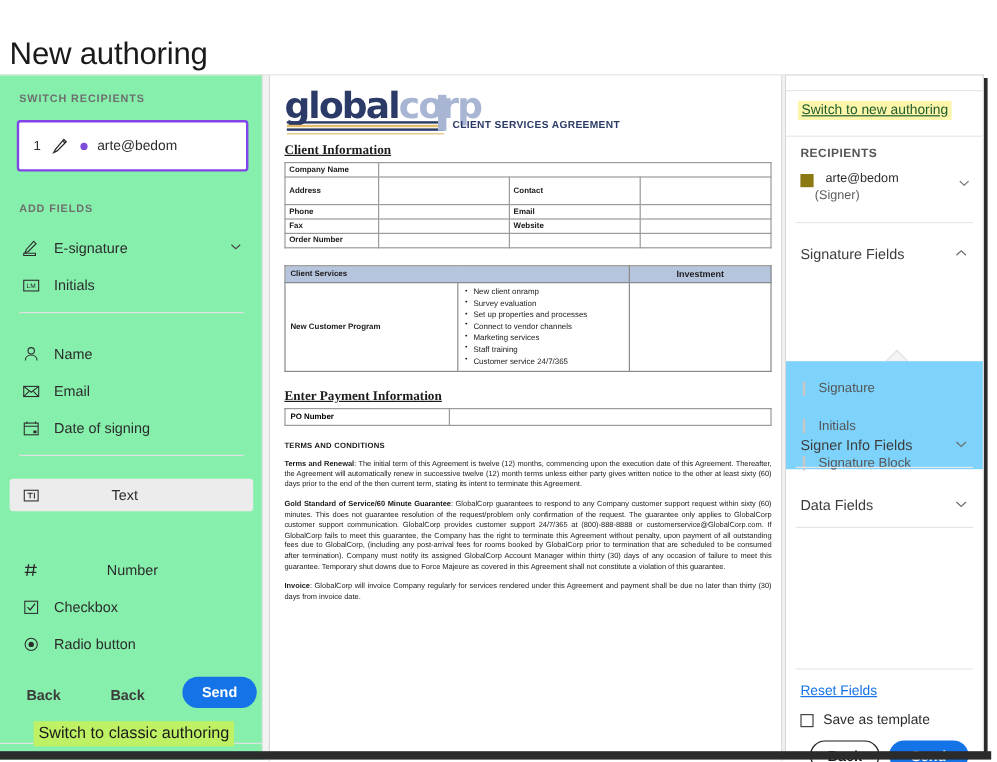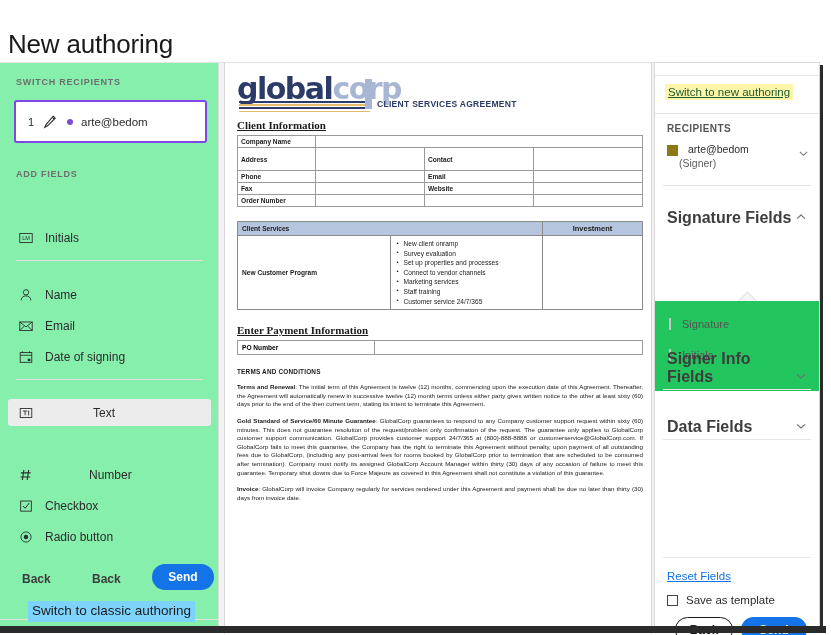--- a/index.html
+++ b/index.html
@@ -96,21 +96,21 @@
   #btn-back-left { left: 92px; }
   #btn-send-left {
     position: absolute; left: 152px; top: 10px;
     width: 62px; height: 26px; border-radius: 13px;
     background: #1473e6; color: #fff; font-size: 12px; font-weight: 700;
     display: flex; align-items: center; justify-content: center;
   }
   #left-bottom-rule { position:absolute; left:0; top:556px; width:219px; height:1px; background:#e0e0e0; }
   #switch-classic {
     position: absolute; left: 28px; top: 601px;
-    background: #7dd3fc; color: #1a1a1a; font-size: 13.5px;
+    background: #bef264; color: #1a1a1a; font-size: 13.5px;
     padding: 2px 4px 3px 4px; line-height: 16px;
   }
 
   
   #doc-wrap {
     position: absolute;
     left: 219px; top: 62px;
     width: 435px; height: 571px;
     background: #f2f2f2;
     border-top: 1px solid #e3e3e3;
@@ -213,29 +213,29 @@
   #r-recipient { position: absolute; left: 12px; top: 80px; width: 146px; }
   #r-recipient .sw { position:absolute; left:0; top:2px; width:11px; height:11px; background:#8b7913; }
   #r-recipient .em { position:absolute; left:21px; top:0px; font-size:10.5px; color:#2c2c2c;}
   #r-recipient .sg { position:absolute; left:12px; top:14px; font-size:10.5px; color:#5c5c5c;}
   #r-recipient .cv { position:absolute; left:131px; top:2px; }
 
   #r-rule3 { position:absolute; left:8px; top:122px; width:148px; height:1px; background:#e6e6e6;}
 
   .acc-head {
     position: absolute; left: 0; width: 164px; height: 30px;
-    display: flex; align-items: flex-end; padding: 0 12px;
-    font-size: 16px; font-weight: 700; color: #3d3d3d;
+    display: flex; align-items: center; padding: 0 12px;
+    font-size: 12px; font-weight: 400; color: #3d3d3d;
   }
   .acc-head .t { flex: 1; }
   .acc-rule { position: absolute; left: 8px; width: 148px; height: 1px; background: #e6e6e6; }
 
   #sig-body {
     position: absolute; left: 0; top: 238px; width: 164px; height: 90px;
-    background: #22c55e;
+    background: #7dd3fc;
   }
   #sig-notch {
     position: absolute; left: 86px; top: 231px;
     width: 13px; height: 13px; background: #f4f4f4;
     border-left: 1px solid #e2e2e2; border-top: 1px solid #e2e2e2;
     transform: rotate(45deg);
   }
   .sig-item {
     position: absolute; left: 14px; width: 140px; height: 21px;
     display: flex; align-items: center;
@@ -297,20 +297,34 @@
           <path d="M11.2 2.2 L13.2 4.2 L5.6 11.8 L2.8 13.2 L4.2 10.4 Z" fill="none" stroke="#2c2c2c" stroke-width="1.1"></path>
           <path d="M10.2 3.2 L12.2 5.2" stroke="#2c2c2c" stroke-width="1.1"></path>
         </svg>
       </span>
       <span class="dot"></span>
       <span class="rmail">arte@bedom</span>
     </div>
 
     <div class="section-label" id="add-fields-label">ADD FIELDS</div>
 
+    <div class="field-row" style="top:130px;">
+      <span class="ficon">
+        <svg viewBox="0 0 18 18" width="16" height="16">
+          <path d="M2 13.5 h11 v2.2 H2z" fill="none" stroke="#2c2c2c" stroke-width="1"></path>
+          <path d="M11.4 2.4 L13.6 4.6 L6.3 11.9 L3.3 13 L4.4 10 Z" fill="none" stroke="#2c2c2c" stroke-width="1"></path>
+        </svg>
+      </span>
+      <span class="flabel">E-signature</span>
+      <span class="chev">
+        <svg viewBox="0 0 12 12" width="11" height="11">
+            <path d="M2 4.3 L6 8 L10 4.3" fill="none" stroke="#4a4a4a" stroke-width="1.1"></path>
+          </svg>
+      </span>
+    </div>
     <div class="field-row" style="top:161px;">
       <span class="ficon">
         <svg viewBox="0 0 18 18" width="16" height="16">
           <rect x="2" y="4" width="14" height="10" fill="none" stroke="#2c2c2c" stroke-width="1"></rect>
           <text x="9" y="11.6" font-size="6.2" text-anchor="middle" fill="#2c2c2c" font-family="Liberation Sans, sans-serif">LM</text>
         </svg>
       </span>
       <span class="flabel">Initials</span>
     </div>
 
@@ -446,21 +460,21 @@
             <td class="blank">&nbsp;</td>
             <td class="blank">&nbsp;</td>
           </tr>
         </tbody>
           </table>
 
         <table class="cs-t" style="margin-top:14px">
           <tbody>
               <tr>
             <td colspan="2" class="cs-head">Client Services</td>
-            <td class="cs-head inv" style="width:100px">Investment</td>
+            <td class="cs-head inv" style="width:118px">Investment</td>
           </tr>
           <tr>
             <td class="cs-name" style="width:62px">New Customer Program</td>
             <td style="width:226px">
               <ul class="cs-list">
                 <li>New client onramp</li>
                 <li>Survey evaluation</li>
                 <li>Set up properties and processes</li>
                 <li>Connect to vendor channels</li>
                 <li>Marketing services</li>
@@ -528,20 +542,24 @@
     <div id="sig-notch"></div>
     <div id="sig-body">
       <div class="sig-item" style="top:12px;">
         <span class="grip"></span>
         <span>Signature</span>
       </div>
       <div class="sig-item" style="top:43px;">
         <span class="grip"></span>
         <span>Initials</span>
       </div>
+      <div class="sig-item" style="top:74px;">
+        <span class="grip"></span>
+        <span>Signature Block</span>
+      </div>
     </div>
 
     <div class="acc-head" style="top:293px;">
       <span class="t">Signer Info Fields</span>
       <span>
         <svg viewBox="0 0 12 12" width="12" height="12">
             <path d="M2 4.3 L6 8 L10 4.3" fill="none" stroke="#707070" stroke-width="1.1"></path>
           </svg>
       </span>
     </div>

